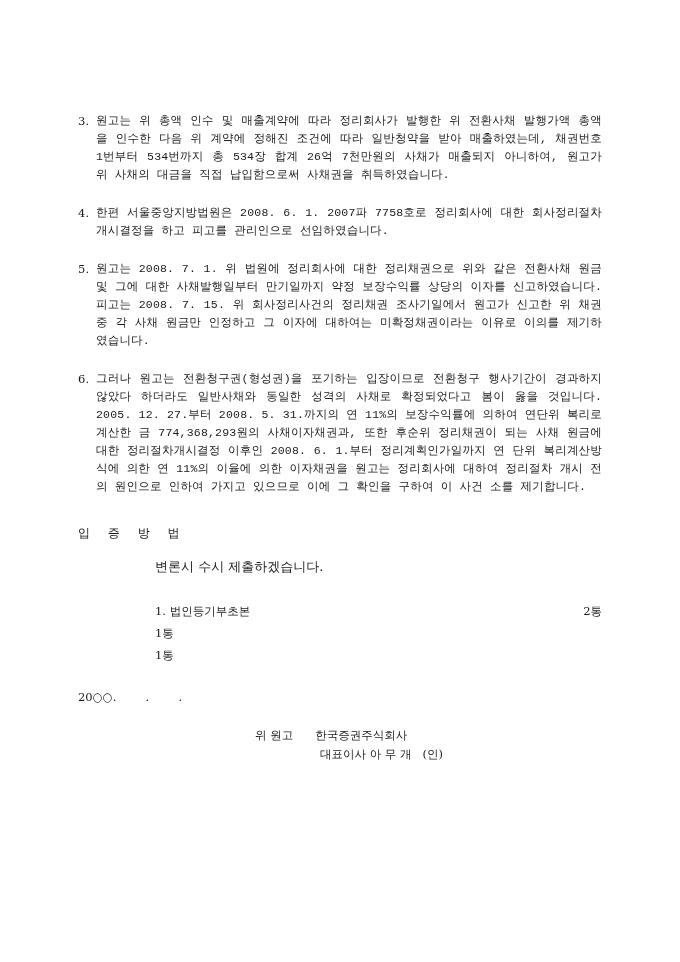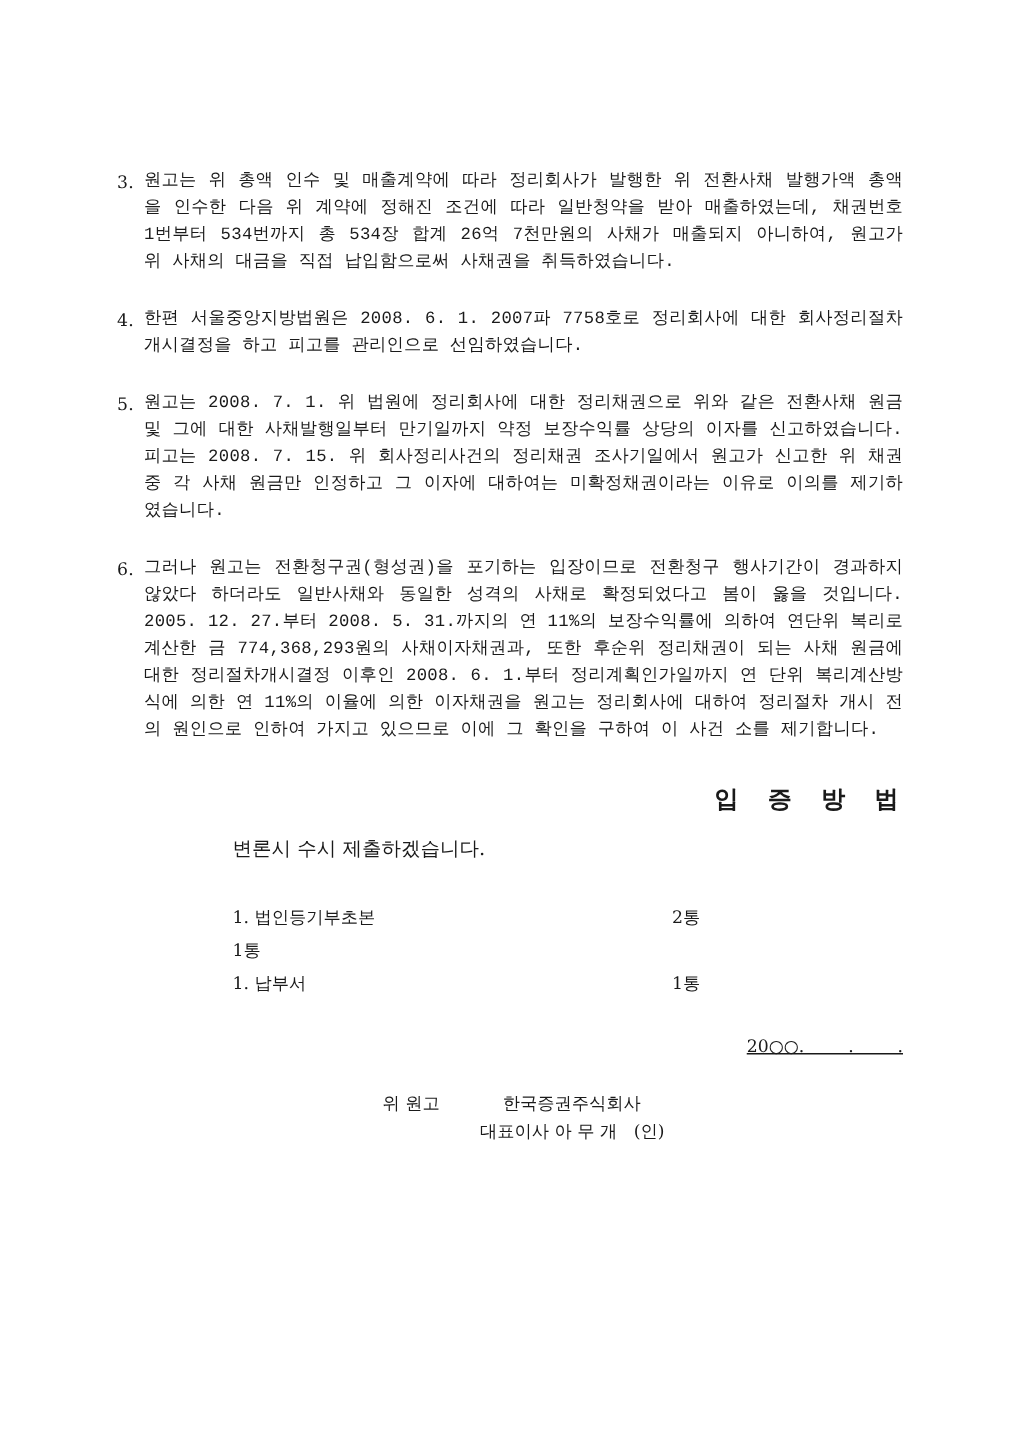--- a/index.html
+++ b/index.html
@@ -28,65 +28,64 @@
   .para .num {
     flex: 0 0 18px;
   }
   .para .body {
     flex: 1;
     text-align: justify;
     font-family: Liberation Mono, monospace;
   }
   .heading {
     margin: 28px 0 0 0;
-    font-size: 16px;
-    font-weight: bold;
-    text-align: right;
+    font-size: 12px;
+    font-weight: normal;
+    text-align: left;
     letter-spacing: 3px;
     word-spacing: 8px;
     line-height: 18px;
   }
   .evidence-body {
     margin: 16px 0 0 77px;
     font-size: 13px;
     line-height: 18px;
   }
   .att-list {
     margin-top: 24px;
     font-size: 11.5px;
     line-height: 22px;
   }
   .att-row {
     padding-left: 77px;
     display: flex;
+    justify-content: space-between;
   }
   .att-label {
     display: inline-block;
     width: 293px;
   }
   .att-count {
     display: inline-block;
   }
   .date-line {
     margin-top: 22px;
-    text-align: right;
+    text-align: left;
     font-size: 11.5px;
     line-height: 18px;
     white-space: pre;
-    text-decoration: underline;
   }
   .sig {
     margin-top: 20px;
     font-size: 11.5px;
     line-height: 19px;
   }
   .sig-row1 {
     padding-left: 177px;
     display: flex;
-    gap: 20px;
   }
   .sig-company {
     margin-left: 22px;
   }
   .sig-rep {
     padding-left: 242px;
     white-space: pre;
   }
 </style>
 </head>
@@ -121,21 +120,20 @@
 
   <div class="att-list">
     <div class="att-row">
       <span class="att-label">1. 법인등기부초본</span>
       <span class="att-count">2통</span>
     </div>
     <div class="att-row">
       <span class="att-count">1통</span>
     </div>
     <div class="att-row">
-      <span class="att-label">1. 납부서</span>
       <span class="att-count">1통</span>
     </div>
   </div>
 
   <div class="date-line">20○○.        .        .</div>
 
   <div class="sig">
     <div class="sig-row1">
       <span>위  원고</span>
       <span class="sig-company">한국증권주식회사</span>

